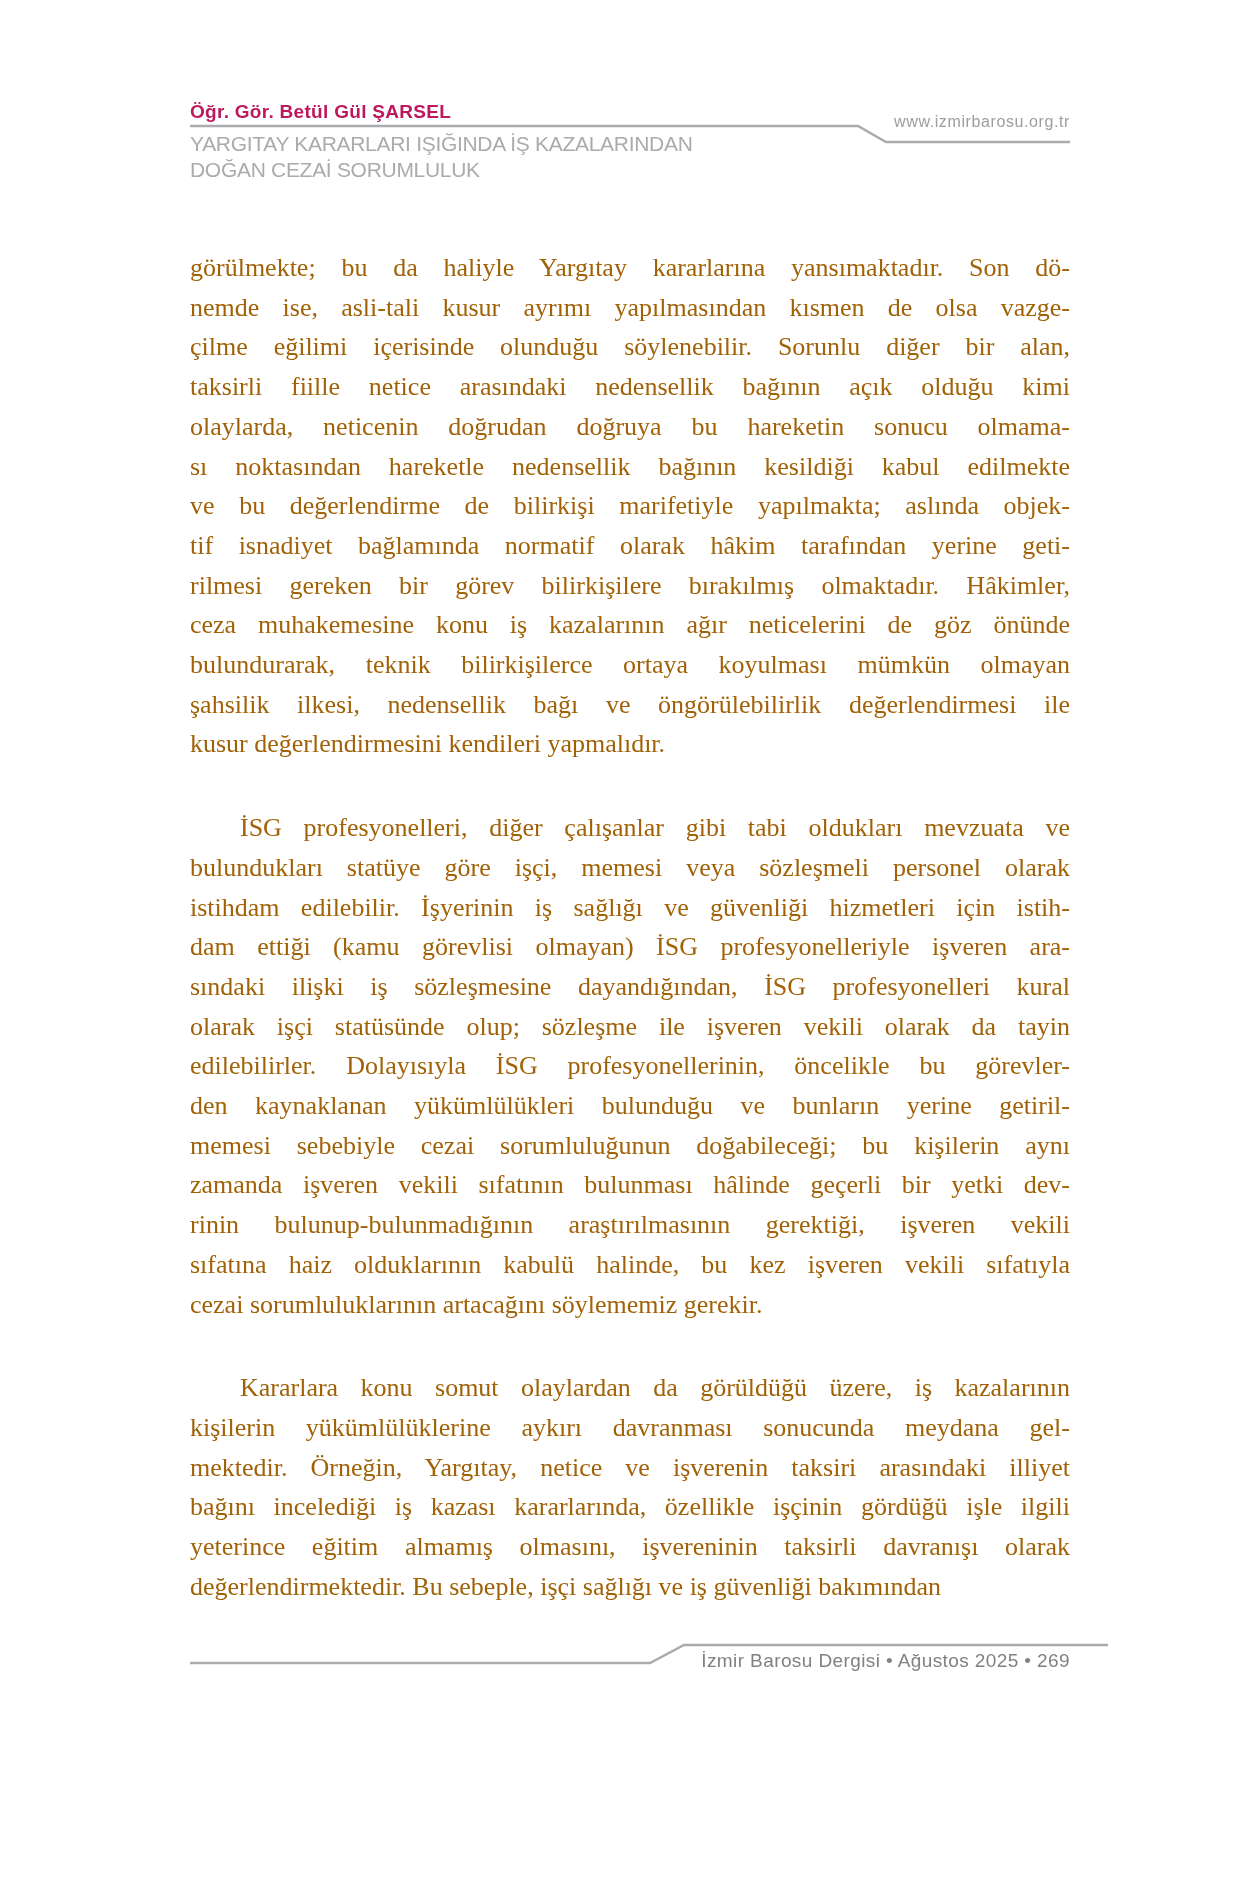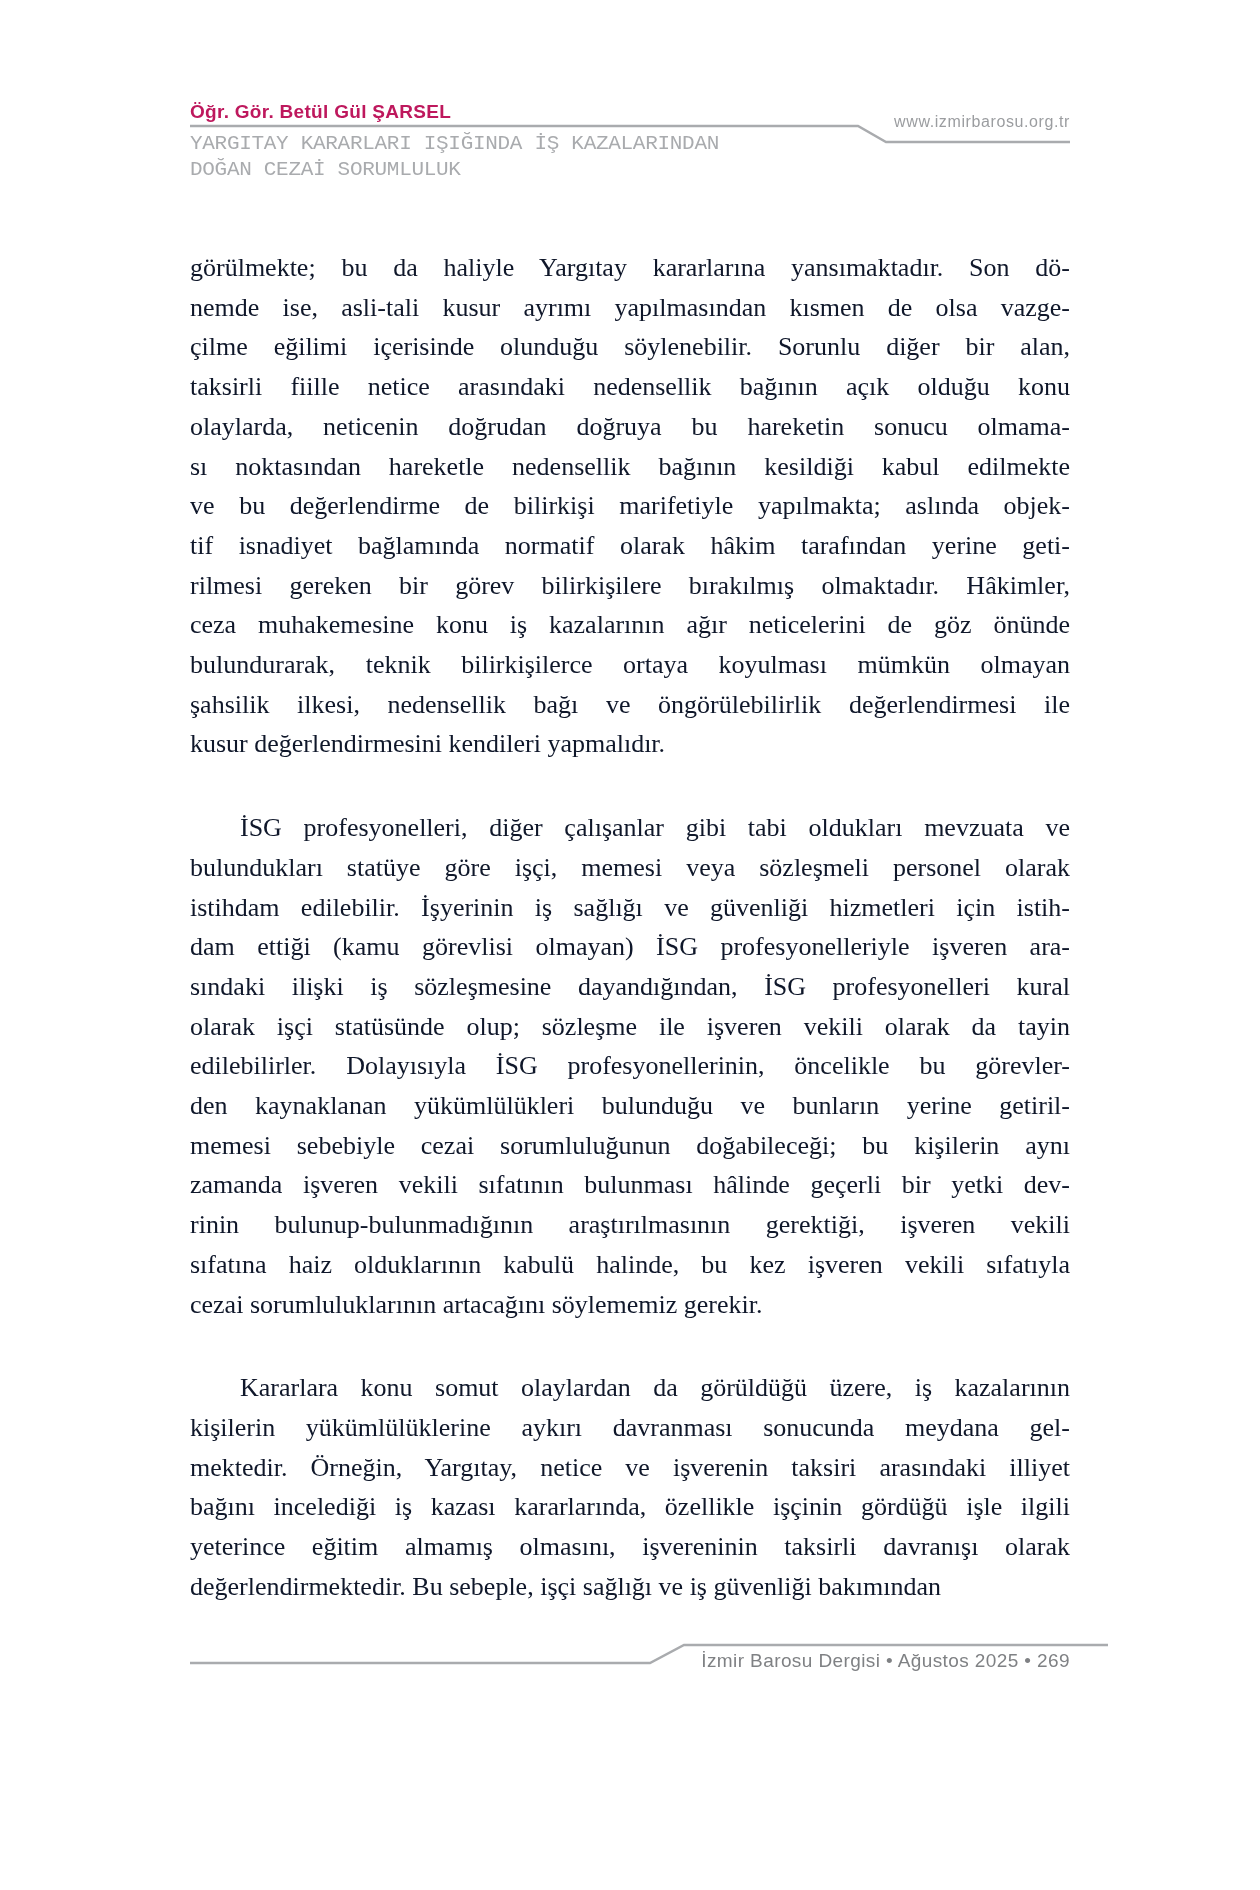--- a/index.html
+++ b/index.html
@@ -15,36 +15,35 @@
   
   .author {
     position: absolute; left: 190px; top: 101px;
     font-size: 19px; font-weight: bold; letter-spacing: 0.3px;
     color: #be185d;
   }
   .article-title {
     position: absolute; left: 190px; top: 131px;
     font-size: 21px; line-height: 25.5px; letter-spacing: -0.3px;
     color: #a9abae;
-    font-family: Liberation Mono, monospace;
   }
   .site-url {
     position: absolute; right: 190px; top: 113px;
     font-size: 16px; letter-spacing: 0.6px;
     color: #9b9da0;
   }
 
   .rules-svg { position: absolute; left: 0; top: 0; pointer-events: none; }
 
   
   .body-text {
     position: absolute; left: 190px; top: 248px; width: 880px;
     font-family: "Liberation Serif", serif;
     font-size: 26px; line-height: 39.7px;
-    color: #0f172a;
+    color: #a16207;
   }
   .para { margin: 0; }
   .para + .para { margin-top: 44px; }
   .line { text-align: justify; text-align-last: justify; }
   .line.last { text-align-last: left; }
   .line.first-indent { text-indent: 50px; }
 
   
   .footer-text {
     position: absolute; right: 190px; top: 1650px;
@@ -70,21 +69,21 @@
     <div>DOĞAN CEZAİ SORUMLULUK</div>
   </div>
 
   <div class="site-url">www.izmirbarosu.org.tr</div>
 
   <div class="body-text">
       <div class="para">
         <div class="line">görülmekte; bu da haliyle Yargıtay kararlarına yansımaktadır. Son dö-</div>
         <div class="line">nemde ise, asli-tali kusur ayrımı yapılmasından kısmen de olsa vazge-</div>
         <div class="line">çilme eğilimi içerisinde olunduğu söylenebilir. Sorunlu diğer bir alan,</div>
-        <div class="line">taksirli fiille netice arasındaki nedensellik bağının açık olduğu konu</div>
+        <div class="line">taksirli fiille netice arasındaki nedensellik bağının açık olduğu kimi</div>
         <div class="line">olaylarda, neticenin doğrudan doğruya bu hareketin sonucu olmama-</div>
         <div class="line">sı noktasından hareketle nedensellik bağının kesildiği kabul edilmekte</div>
         <div class="line">ve bu değerlendirme de bilirkişi marifetiyle yapılmakta; aslında objek-</div>
         <div class="line">tif isnadiyet bağlamında normatif olarak hâkim tarafından yerine geti-</div>
         <div class="line">rilmesi gereken bir görev bilirkişilere bırakılmış olmaktadır. Hâkimler,</div>
         <div class="line">ceza muhakemesine konu iş kazalarının ağır neticelerini de göz önünde</div>
         <div class="line">bulundurarak, teknik bilirkişilerce ortaya koyulması mümkün olmayan</div>
         <div class="line">şahsilik ilkesi, nedensellik bağı ve öngörülebilirlik değerlendirmesi ile</div>
         <div class="line last">kusur değerlendirmesini kendileri yapmalıdır.</div>
       </div>

